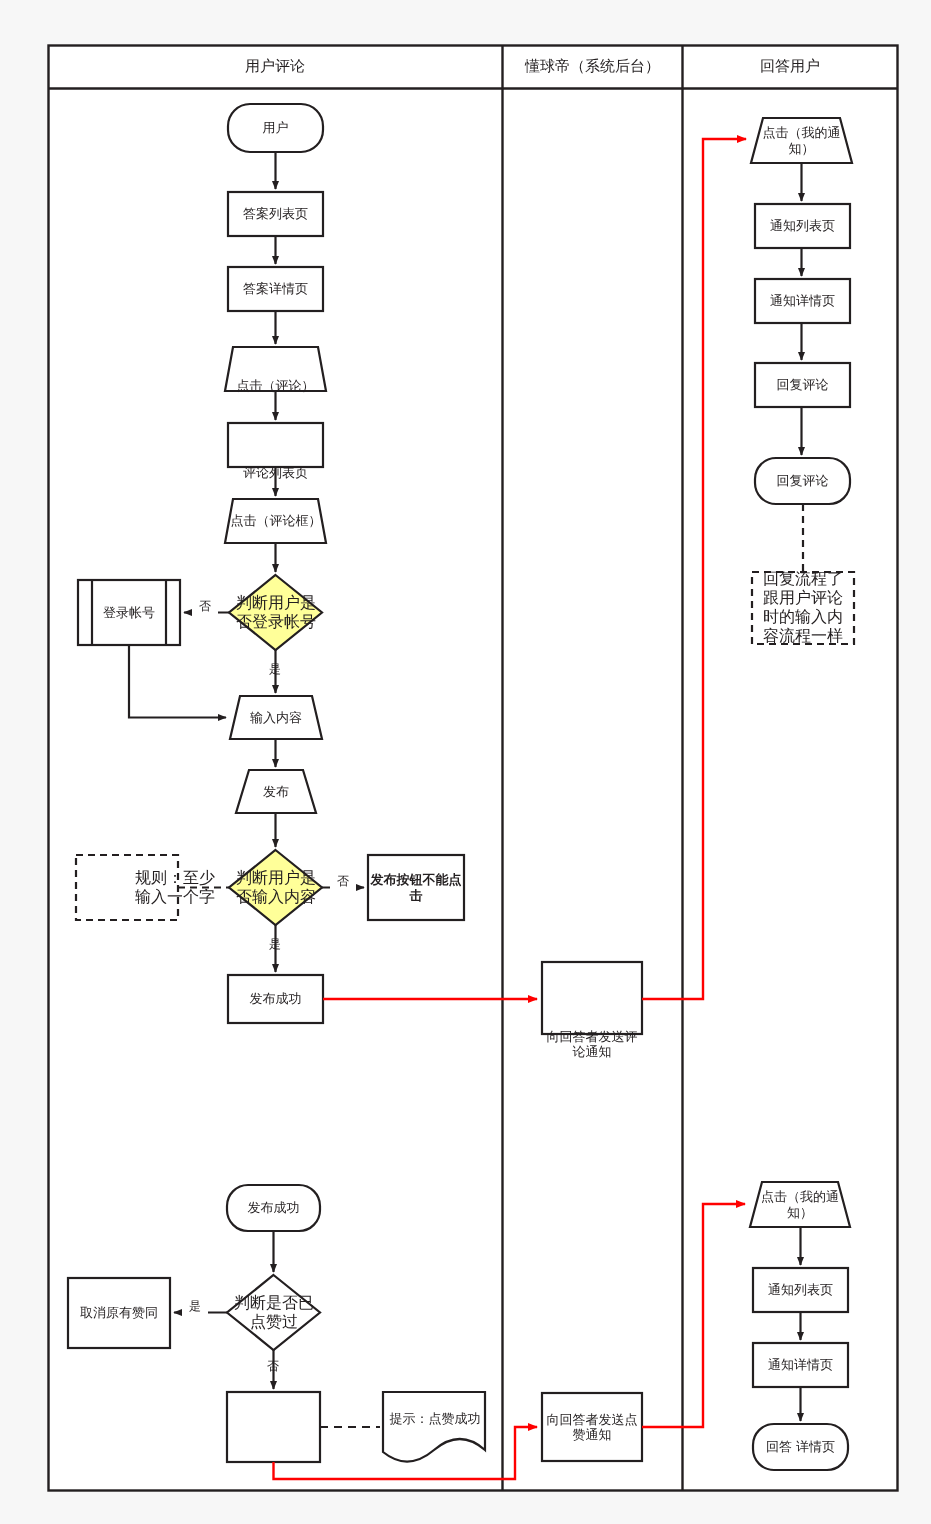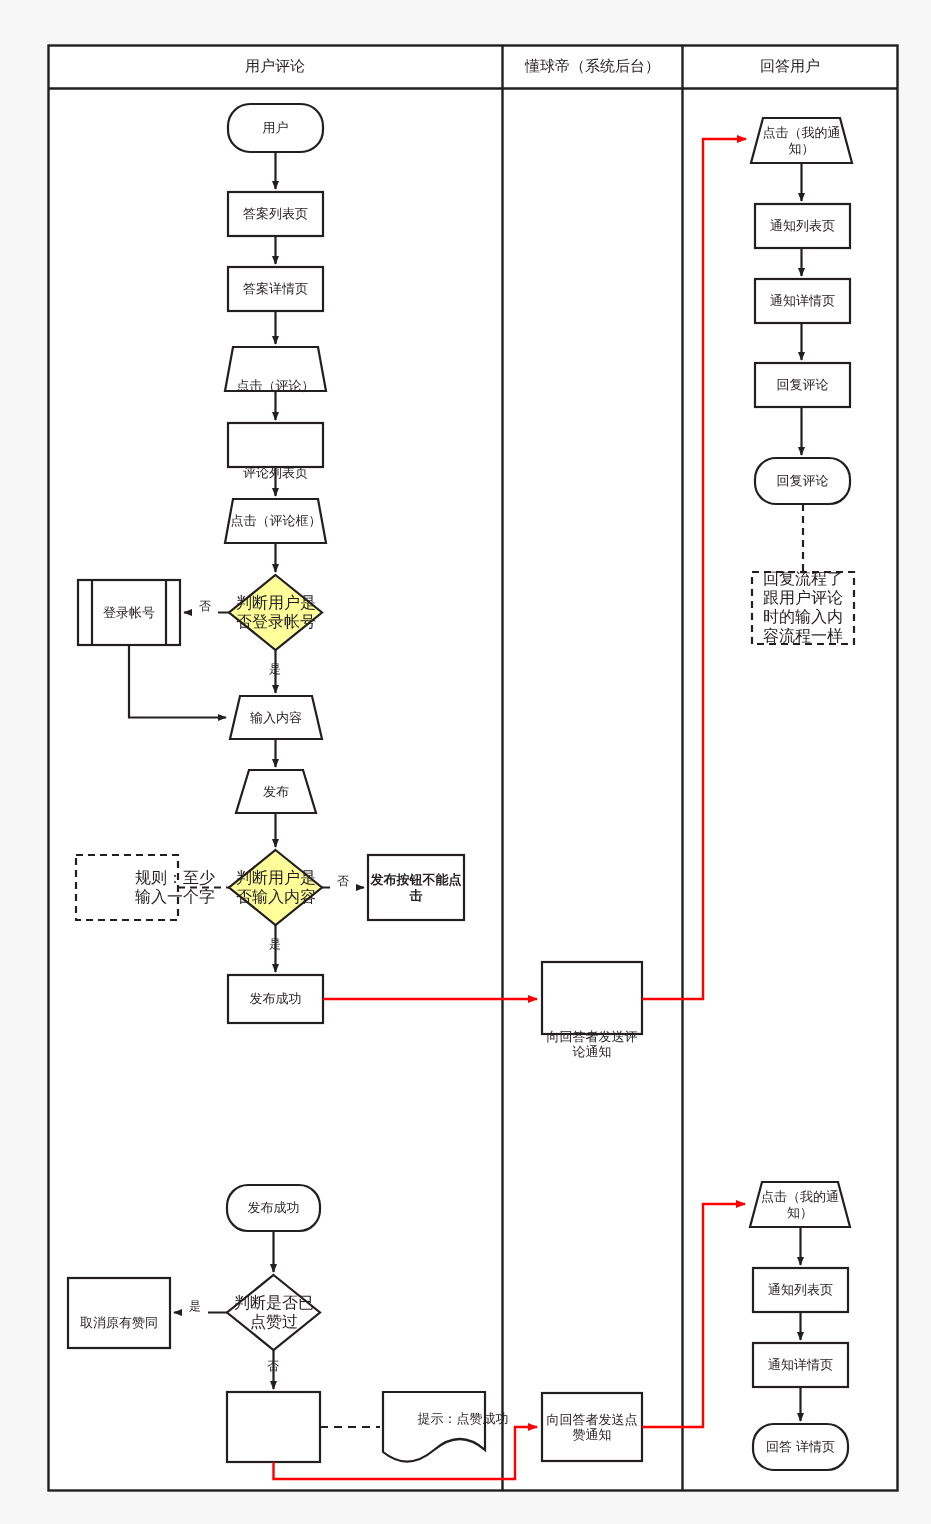--- a/index.html
+++ b/index.html
@@ -173,19 +173,19 @@
 <div class="lbl nodetxt" style="left:755px;top:458px;width:95px;height:46px;">回复评论</div>
 <div class="lbl small" style="left:756px;top:572px;width:94px;height:72px;">回复流程了跟用户评论时的输入内容流程一样</div>
 
 <div class="lbl nodetxt" style="left:756px;top:1182px;width:88px;height:45px;">点击（我的通知）</div>
 <div class="lbl nodetxt" style="left:753px;top:1268px;width:95px;height:44px;">通知列表页</div>
 <div class="lbl nodetxt" style="left:753px;top:1343px;width:95px;height:44px;">通知详情页</div>
 <div class="lbl nodetxt" style="left:753px;top:1424px;width:95px;height:46px;">回答 详情页</div>
 
 <div class="lbl nodetxt" style="left:227px;top:1185px;width:93px;height:46px;">发布成功</div>
 <div class="lbl small" style="left:227px;top:1288px;width:94px;height:50px;">判断是否已点赞过</div>
-<div class="lbl nodetxt" style="left:68px;top:1278px;width:102px;height:70px;margin-top:10px;">取消原有赞同</div>
-<div class="lbl nodetxt" style="left:385px;top:1398px;width:100px;height:42px;padding-left:28px;">提示：点赞成功</div>
+<div class="lbl nodetxt" style="left:68px;top:1278px;width:102px;height:70px;">取消原有赞同</div>
+<div class="lbl nodetxt" style="left:385px;top:1398px;width:100px;height:42px;">提示：点赞成功</div>
 
 <div class="lbl edgelbl" style="left:182px;top:1298px;width:26px;height:16px;background:#ffffff;">是</div>
 <div class="lbl edgelbl" style="left:260px;top:1358px;width:26px;height:16px;">否</div>
 
 </div>
 
 </body></html>

